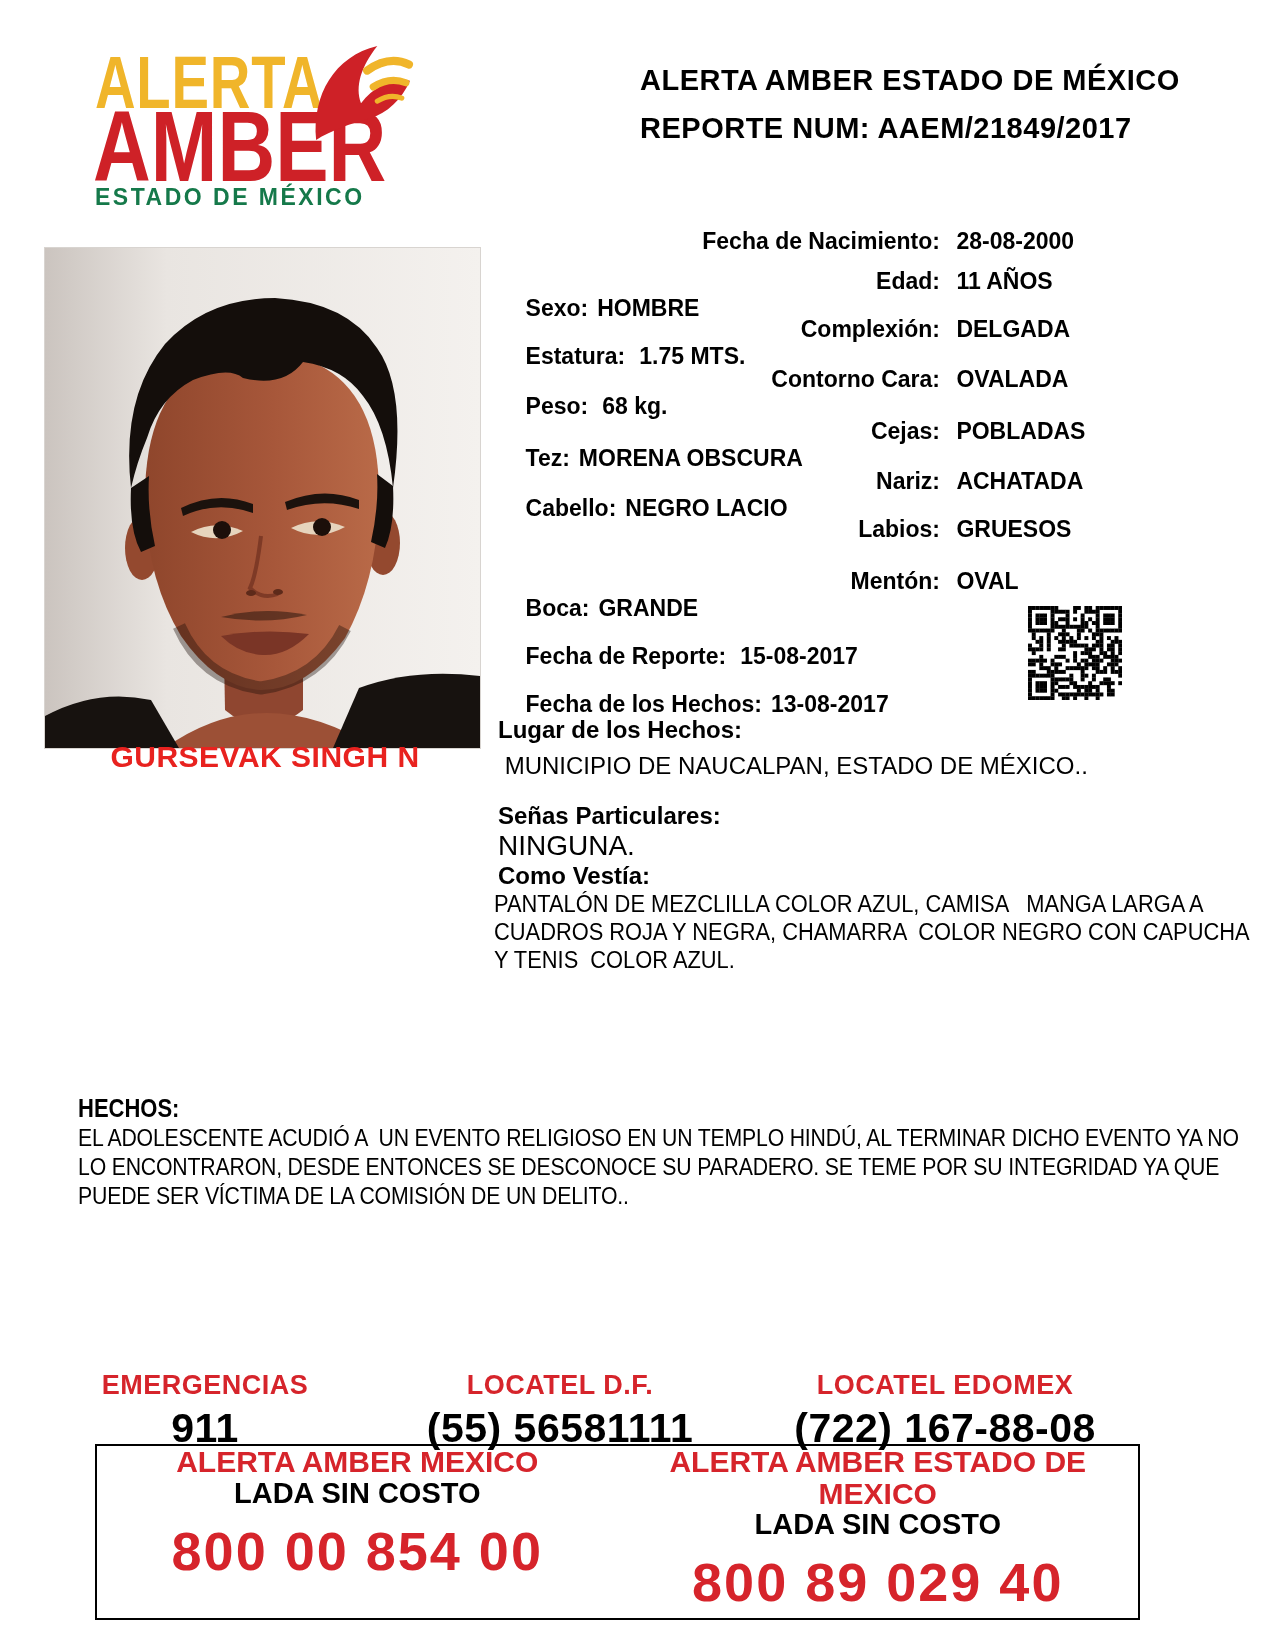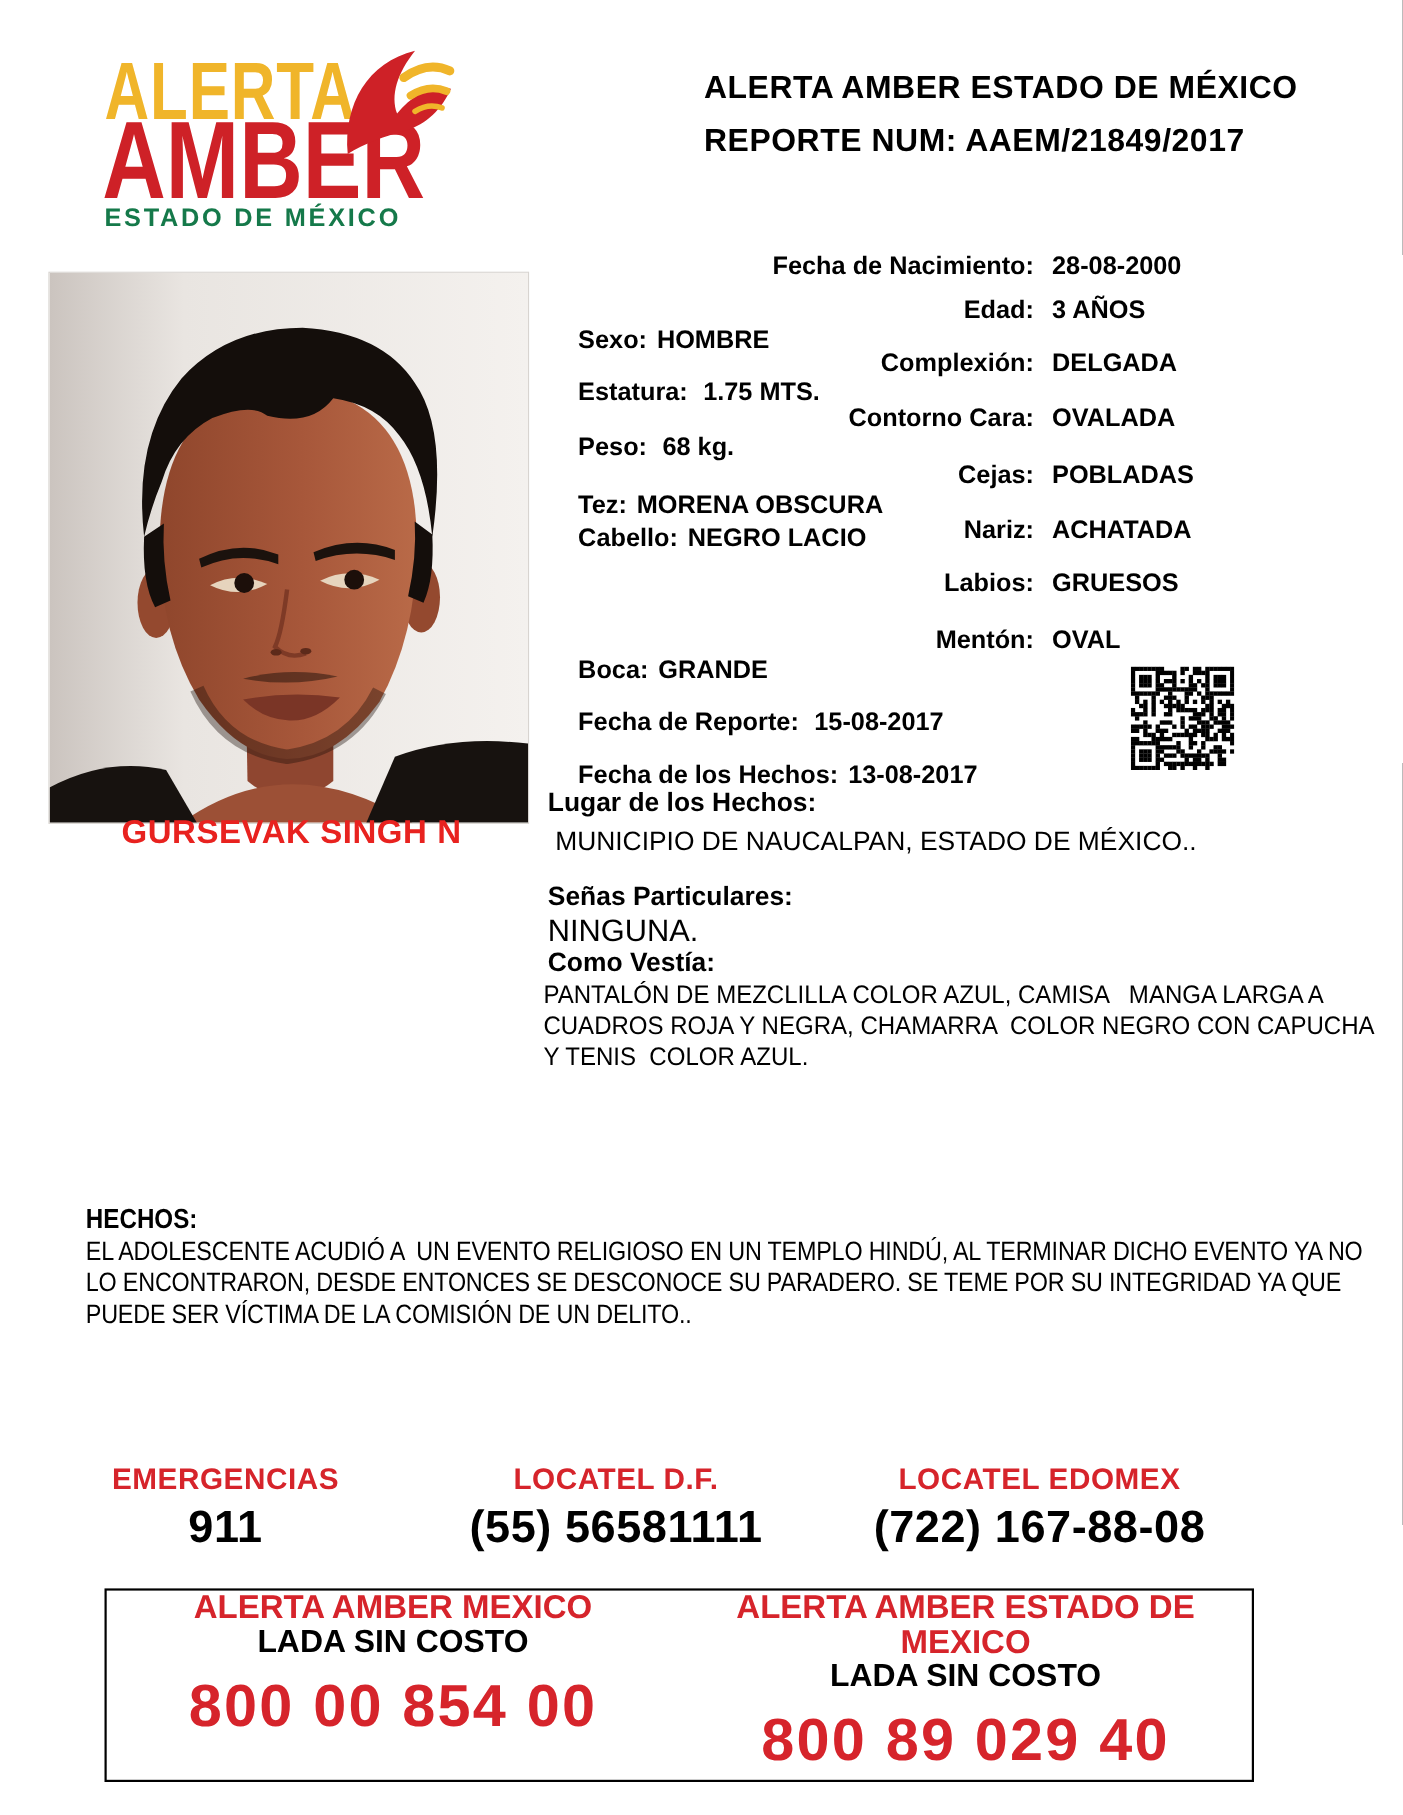--- a/index.html
+++ b/index.html
@@ -40,21 +40,21 @@
   .cloth-line{position:absolute;left:494px;font-size:23px;font-weight:normal;white-space:pre;
     transform:scaleX(0.95);transform-origin:left top;}
   .qr{left:1028px;top:606px;width:94px;height:94px;}
   
   .hechos-label{left:78px;top:1094px;font-size:25px;font-weight:bold;
     transform:scaleX(0.88);transform-origin:left top;}
   .hechos-line{position:absolute;left:78px;font-size:24px;white-space:pre;
     transform:scaleX(0.885);transform-origin:left top;letter-spacing:-0.2px;}
   
   .contact{position:absolute;top:1330px;text-align:center;}
-  .contact-name{font-size:27px;font-weight:bold;color:#D6242B;letter-spacing:0.5px;}
+  .contact-name{font-size:27px;font-weight:bold;color:#D6242B;letter-spacing:0.5px;margin-top:40px;}
   .contact-number{font-size:41px;font-weight:bold;color:#000;margin-top:4px;letter-spacing:0.5px;}
   
   .footer-box{left:95px;top:1444px;width:1045px;height:176px;border:2px solid #000;
     display:flex;box-sizing:border-box;}
   .footer-col{flex:1;text-align:center;}
   .footer-title{font-size:30px;font-weight:bold;color:#D6242B;line-height:1.05;}
   .footer-sub{font-size:29px;font-weight:bold;color:#000;line-height:1.05;}
   .footer-number{font-size:54px;font-weight:bold;color:#D6242B;margin-top:12px;letter-spacing:2px;}
 </style>
 </head>
@@ -131,21 +131,21 @@
   <div class="rfield" style="top:228px">
     <span class="rlabel">Fecha de Nacimiento:</span>
     <span class="rvalue">28-08-2000</span>
   </div>
 
   <div class="lfield" style="top:268px">
     <span>Sexo:</span><span class="val">HOMBRE</span>
   </div>
   <div class="rfield" style="top:268px">
     <span class="rlabel">Edad:</span>
-    <span class="rvalue">3 AÑOS</span>
+    <span class="rvalue">11 AÑOS</span>
   </div>
 
   <div class="lfield" style="top:316px">
     <span>Estatura:</span><span class="val" style="margin-left:14px">1.75 MTS.</span>
   </div>
   <div class="rfield" style="top:316px">
     <span class="rlabel">Complexión:</span>
     <span class="rvalue">DELGADA</span>
   </div>
 
@@ -158,21 +158,21 @@
   </div>
 
   <div class="lfield" style="top:418px">
     <span>Tez:</span><span class="val">MORENA OBSCURA</span>
   </div>
   <div class="rfield" style="top:418px">
     <span class="rlabel">Cejas:</span>
     <span class="rvalue">POBLADAS</span>
   </div>
 
-  <div class="lfield" style="top:448px">
+  <div class="lfield" style="top:468px">
     <span>Cabello:</span><span class="val">NEGRO LACIO</span>
   </div>
   <div class="rfield" style="top:468px">
     <span class="rlabel">Nariz:</span>
     <span class="rvalue">ACHATADA</span>
   </div>
 
   <div class="rfield" style="top:516px">
     <span class="rlabel">Labios:</span>
     <span class="rvalue">GRUESOS</span>

